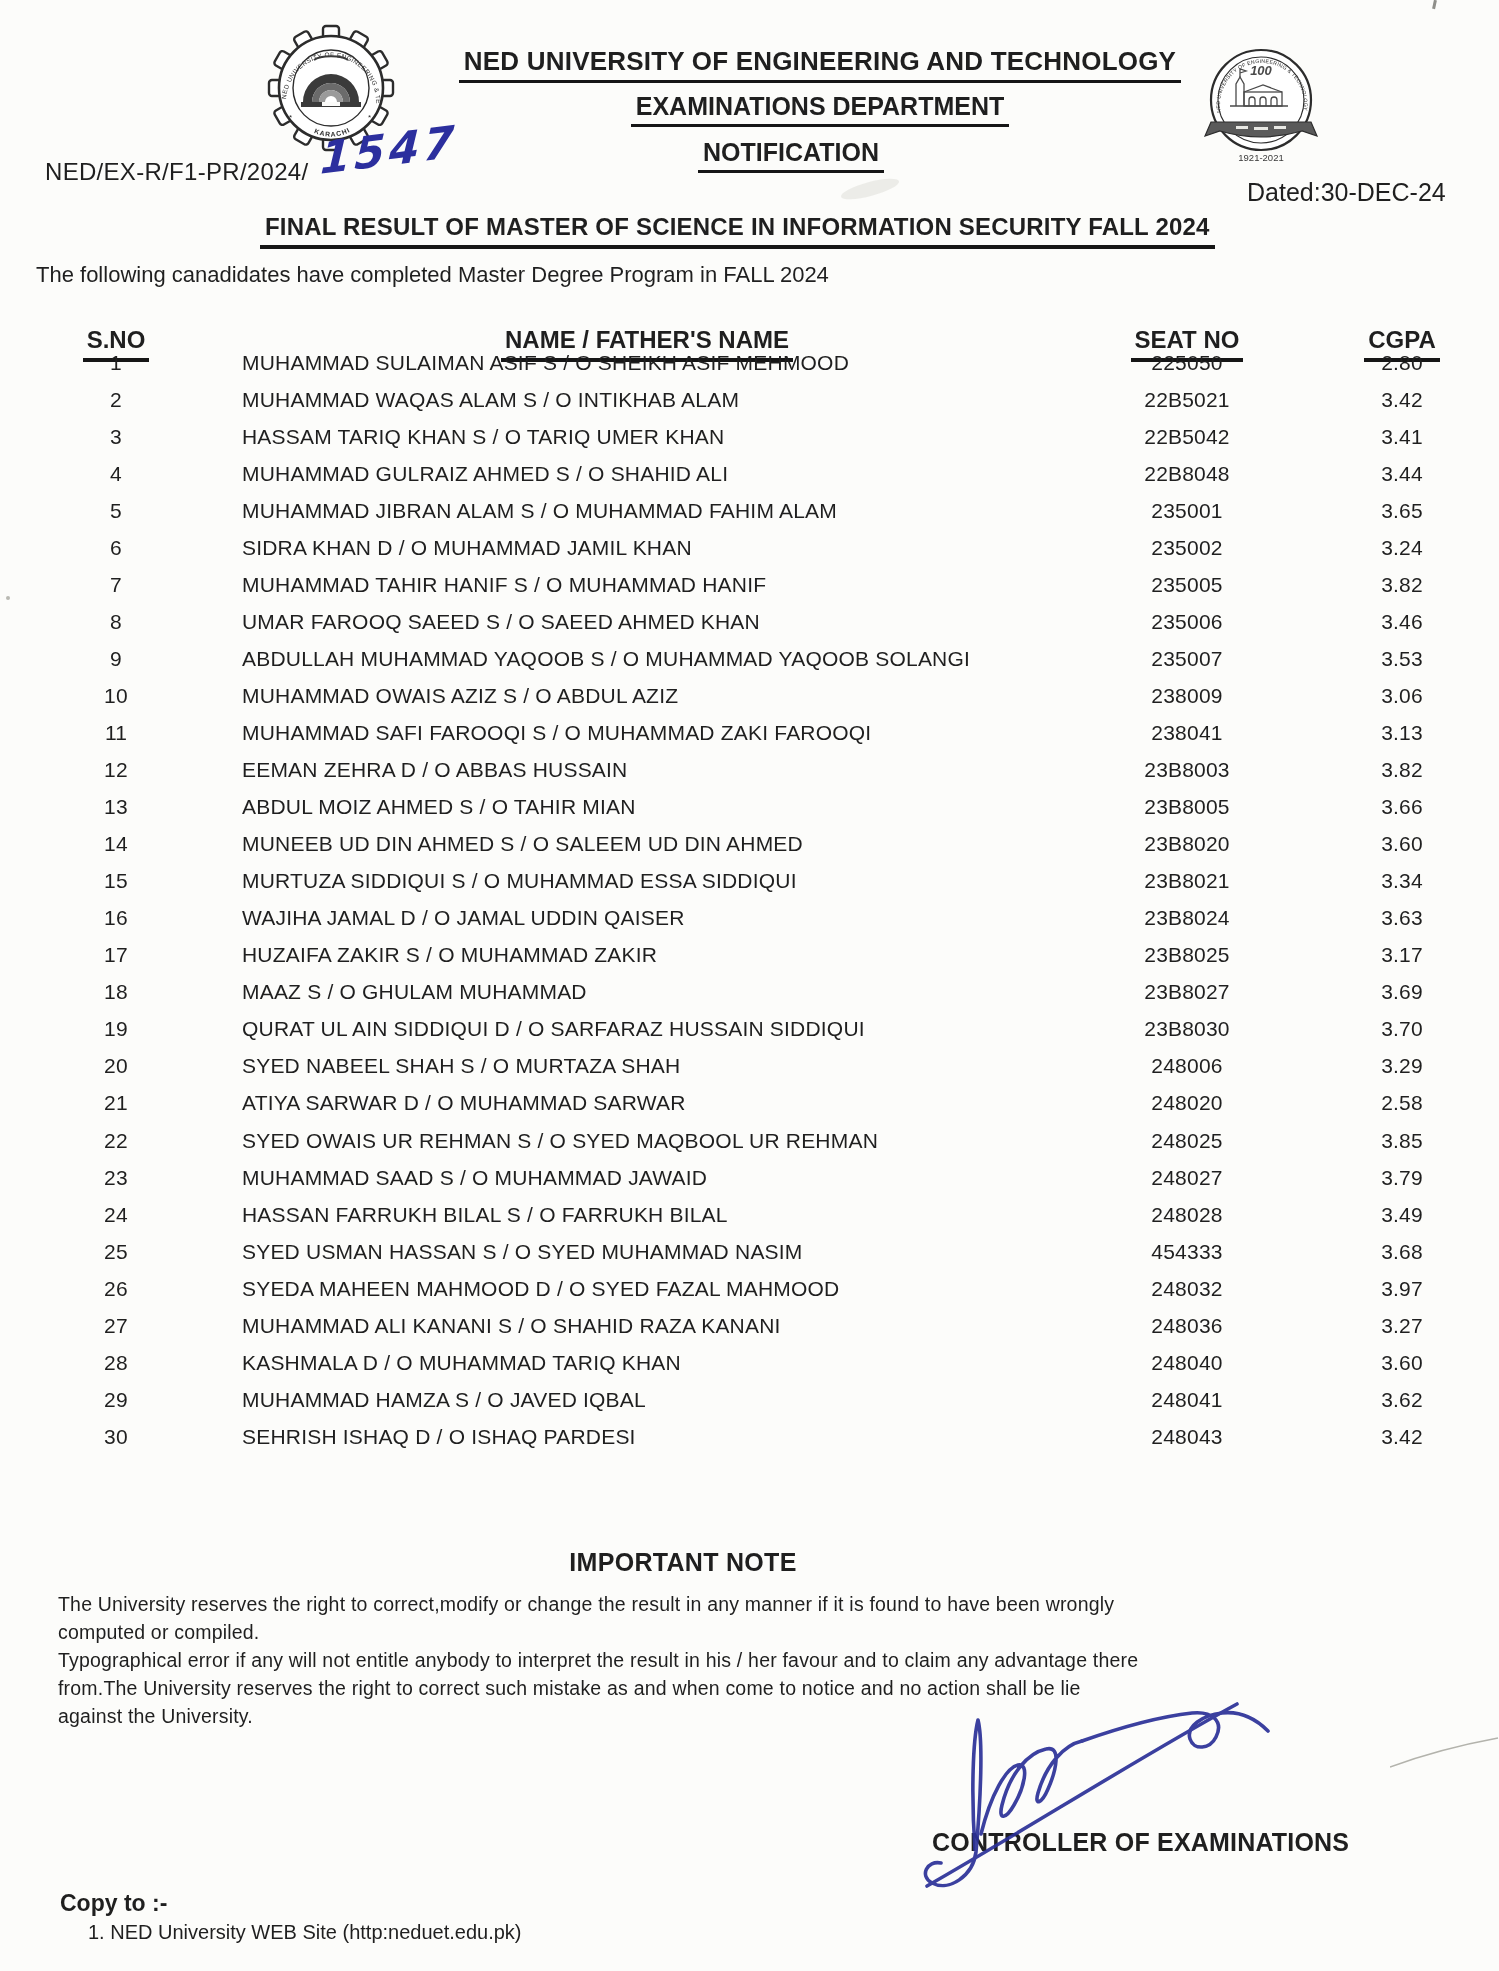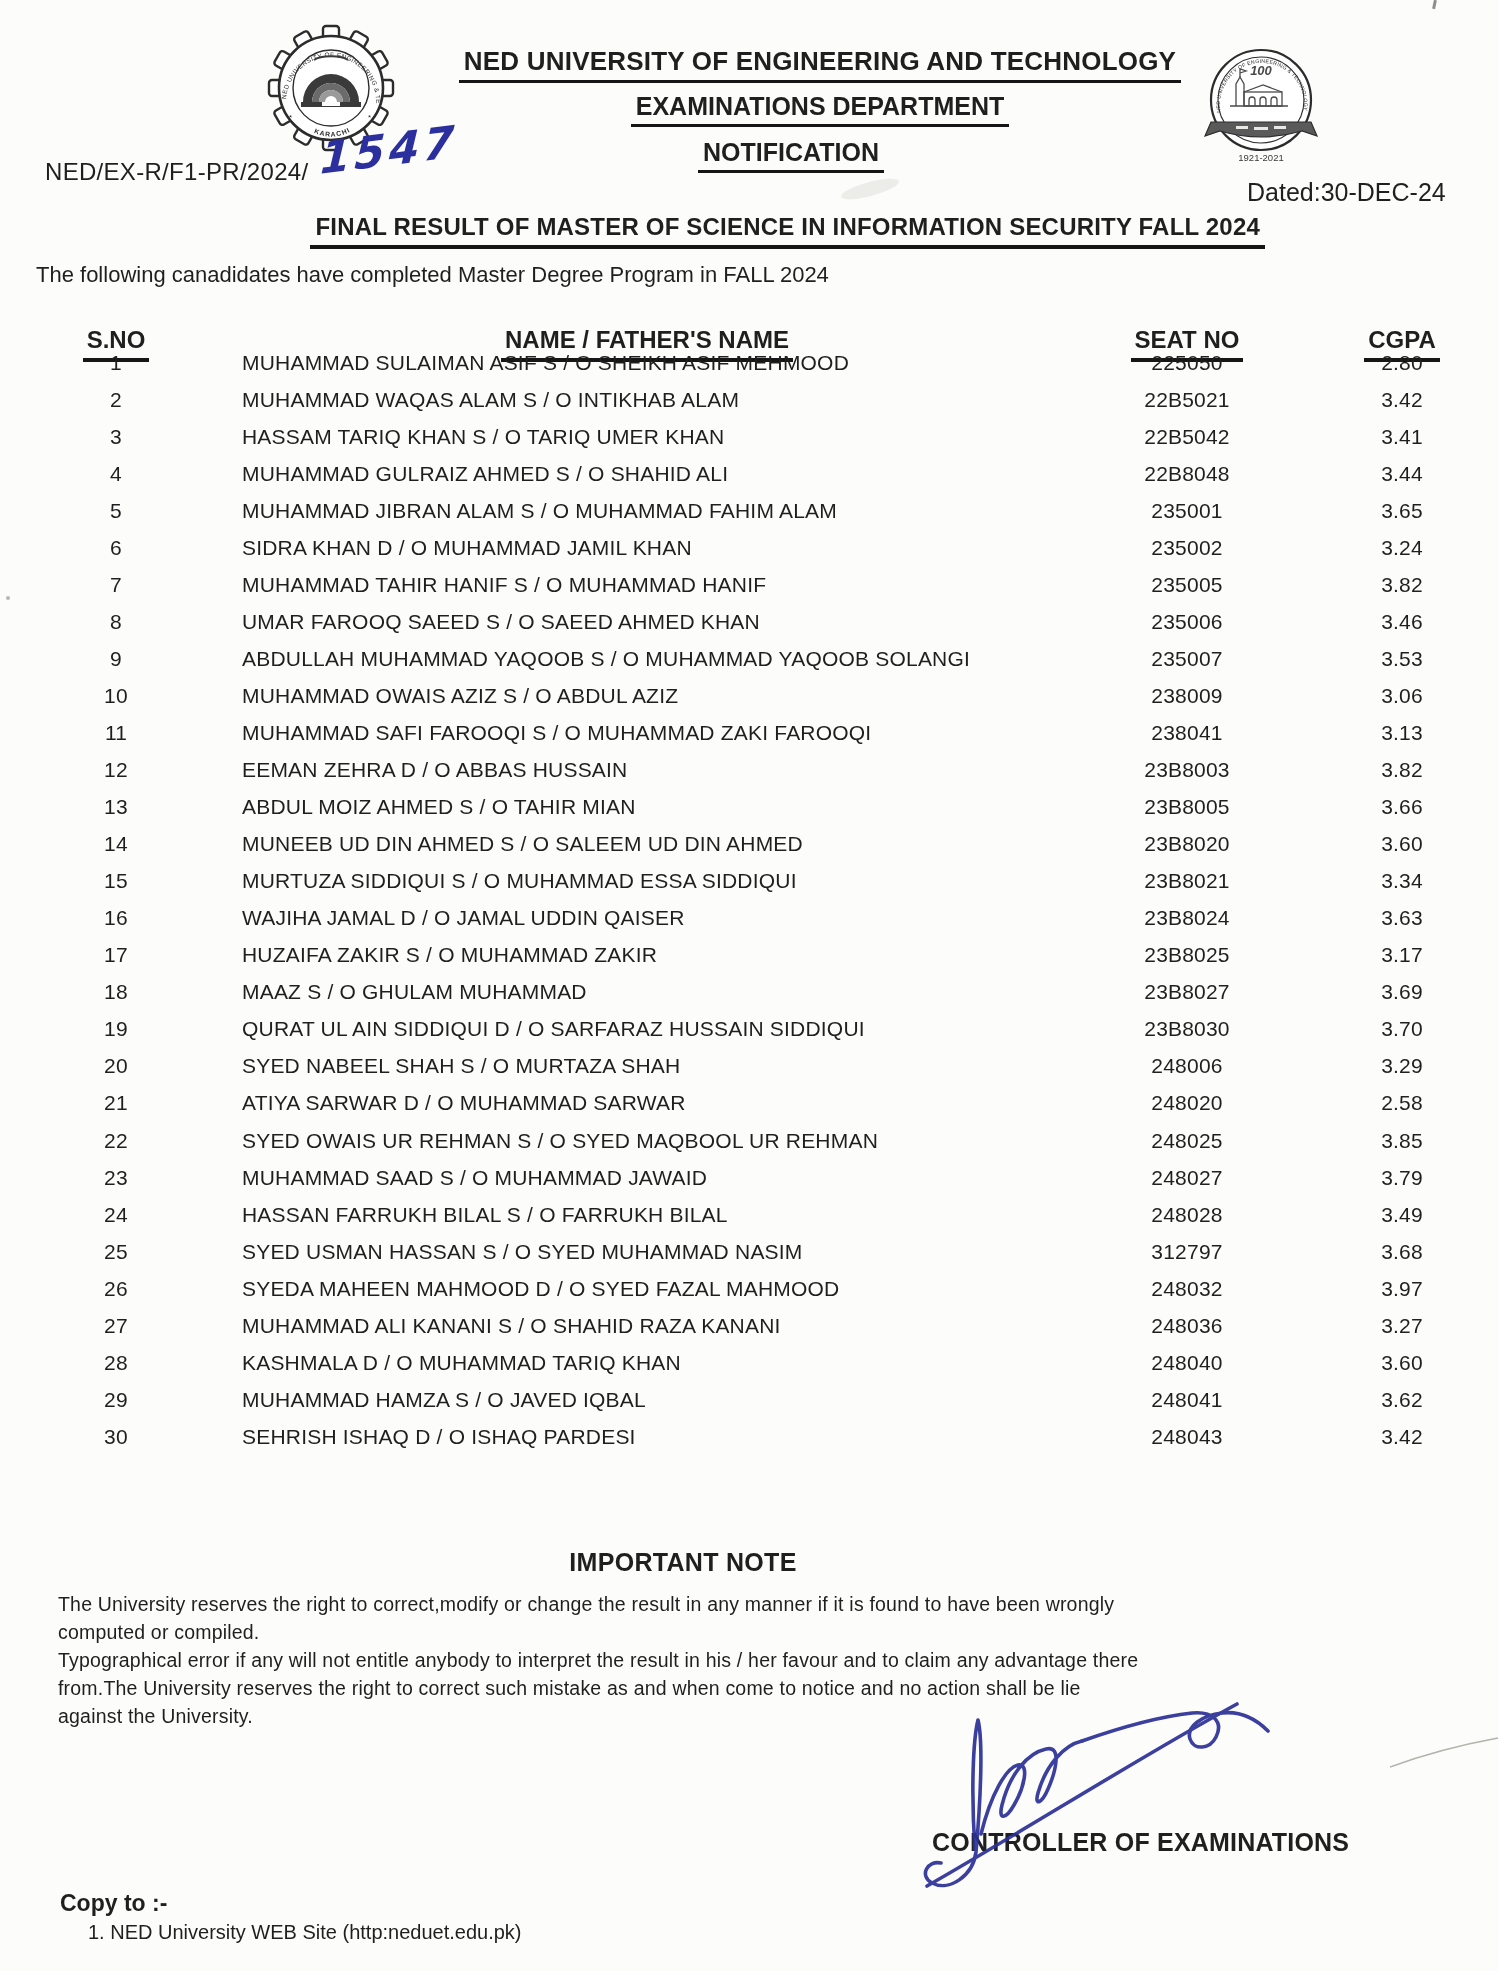--- a/index.html
+++ b/index.html
@@ -23,21 +23,21 @@
   .refline{position:absolute;left:28px;top:158px;font-size:24px;letter-spacing:.3px;margin-left:17px;}
   .hand-ref{
     position:absolute;left:320px;top:124px;
     font-family:"DejaVu Sans","Liberation Sans",sans-serif;
     font-style:italic;font-weight:bold;
     font-size:44px;color:#2c2f9e;
     transform:rotate(-7deg) skewX(-10deg);
     letter-spacing:4px;
   }
   .dated{position:absolute;left:1247px;top:178px;font-size:25px;display:flex;}
-  .doc-title{position:absolute;left:260px;top:213px;width:1005px;text-align:right;
+  .doc-title{position:absolute;left:260px;top:213px;width:1005px;text-align:left;
              font-size:24px;font-weight:bold;letter-spacing:.2px;}
   .doc-title .uline{border-bottom-width:4px;padding-bottom:4px;}
   .intro{position:absolute;left:36px;top:262px;font-size:22px;}
 
   
   .thead,.trow{display:grid;grid-template-columns:232px 820px 270px 160px;}
   .thead{position:absolute;left:0;top:306px;width:1482px;font-size:24px;font-weight:bold;margin-top:20px;}
   .thead .hcell{text-align:center;}
   .thead .hcell.name{text-align:center;padding-left:10px;}
   .thead .uline{border-bottom-width:4px;padding:0 4px 4px;}
@@ -307,21 +307,21 @@
       </div>
       <div class="trow">
         <div class="cell sno">24</div>
         <div class="cell name">HASSAN FARRUKH BILAL S / O FARRUKH BILAL</div>
         <div class="cell seat">248028</div>
         <div class="cell cgpa">3.49</div>
       </div>
       <div class="trow">
         <div class="cell sno">25</div>
         <div class="cell name">SYED USMAN HASSAN S / O SYED MUHAMMAD NASIM</div>
-        <div class="cell seat">312797</div>
+        <div class="cell seat">454333</div>
         <div class="cell cgpa">3.68</div>
       </div>
       <div class="trow">
         <div class="cell sno">26</div>
         <div class="cell name">SYEDA MAHEEN MAHMOOD D / O SYED FAZAL MAHMOOD</div>
         <div class="cell seat">248032</div>
         <div class="cell cgpa">3.97</div>
       </div>
       <div class="trow">
         <div class="cell sno">27</div>

